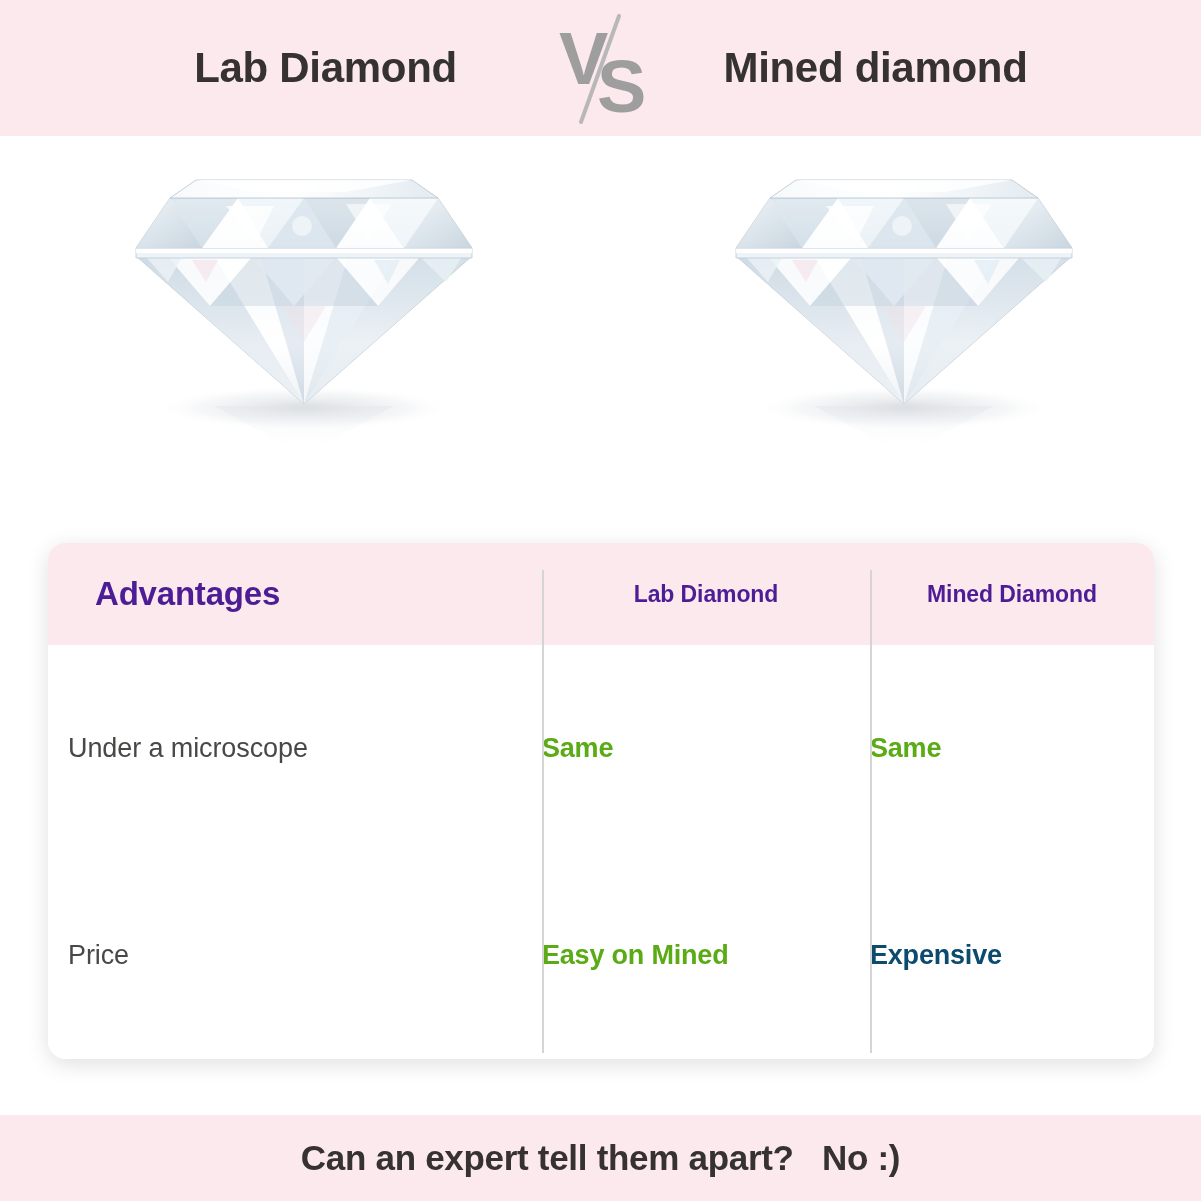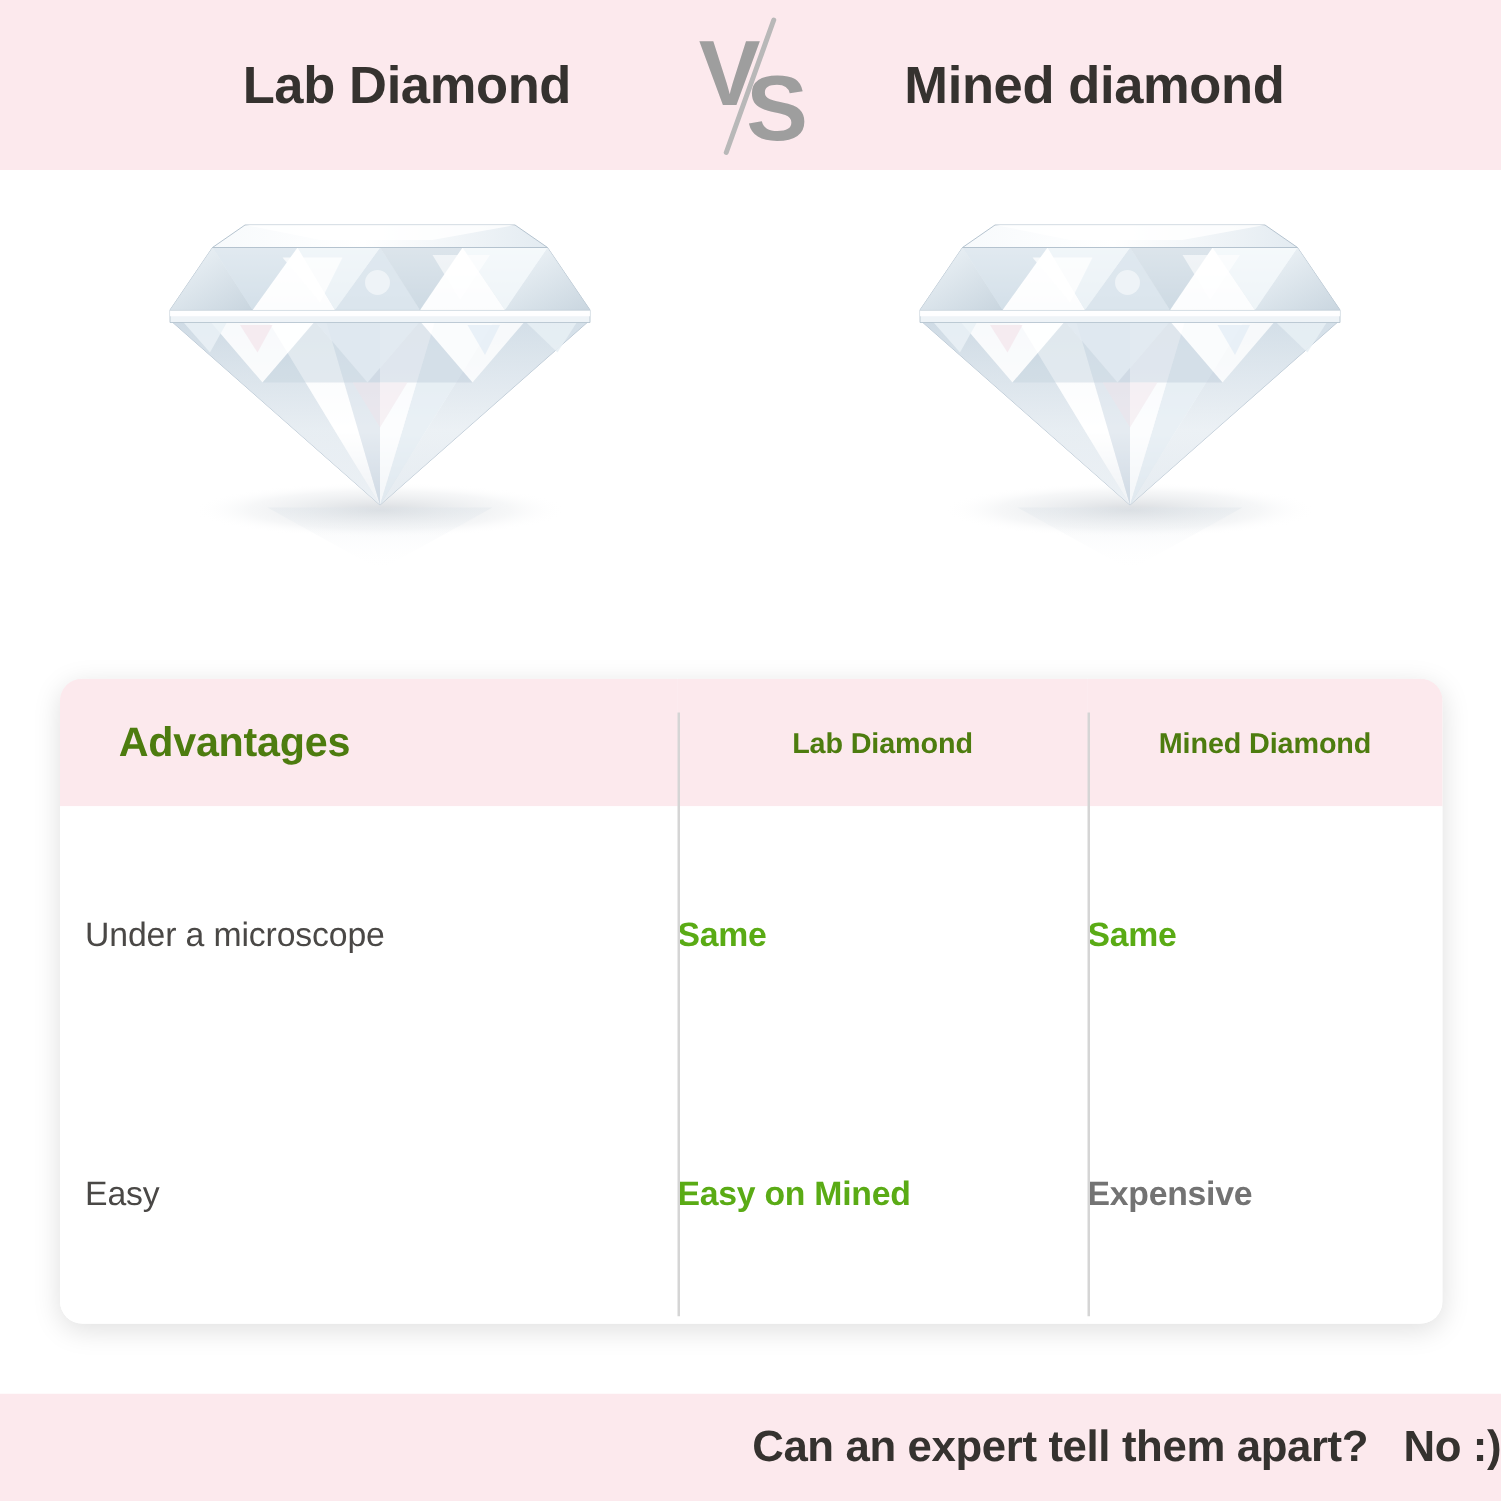--- a/index.html
+++ b/index.html
@@ -101,21 +101,21 @@
     vertical-align: middle;
   }
   .col-feature { width: 494px; }
   .col-lab     { width: 328px; }
   .col-mined   { width: 284px; }
 
   thead tr { height: 102px; background: #fce9ed; }
   thead th {
     background: #fce9ed;
     font-weight: bold;
-    color: #4d7c0f;
+    color: #4c1d95;
   }
   .th-advantages {
     font-size: 33px;
     text-align: left;
     padding-left: 47px !important;
     letter-spacing: -0.2px;
   }
   .th-col {
     font-size: 23px;
     text-align: center;
@@ -135,21 +135,21 @@
     line-height: 1.33;
     letter-spacing: -0.1px;
   }
   .value-cell {
     font-size: 27px;
     font-weight: bold;
     text-align: left;
     letter-spacing: -0.2px;
   }
   .value-cell.v-good { color: #5aab15; }
-  .value-cell.v-bad  { color: #737373; }
+  .value-cell.v-bad  { color: #0c4a6e; }
 
   
   .vline {
     position: absolute;
     top: 27px;
     bottom: 6px;
     width: 2px;
     background: #d5d5d5;
     pointer-events: none;
   }
@@ -159,21 +159,21 @@
   
   .bottom-banner {
     position: absolute;
     left: 0;
     top: 1115px;
     width: 1201px;
     height: 86px;
     background: #fce9ed;
     display: flex;
     align-items: center;
-    justify-content: flex-end;
+    justify-content: center;
   }
   .bottom-text {
     font-size: 35px;
     font-weight: bold;
     color: #35322f;
     letter-spacing: -0.3px;
     white-space: pre;
   }
 </style>
 </head>
@@ -378,21 +378,21 @@
         <th class="th-col">Mined Diamond</th>
       </tr>
     </thead>
     <tbody>
       <tr class="plain">
         <td class="feature-cell">Under a microscope</td>
         <td class="value-cell v-good">Same</td>
         <td class="value-cell v-good">Same</td>
       </tr>
       <tr class="plain">
-        <td class="feature-cell">Easy</td>
+        <td class="feature-cell">Price</td>
         <td class="value-cell v-good">Easy on Mined</td>
         <td class="value-cell v-bad">Expensive</td>
       </tr>
     </tbody>
   </table>
   <div class="vline one"></div>
   <div class="vline two"></div>
 </div>
 
 <div class="bottom-banner">

